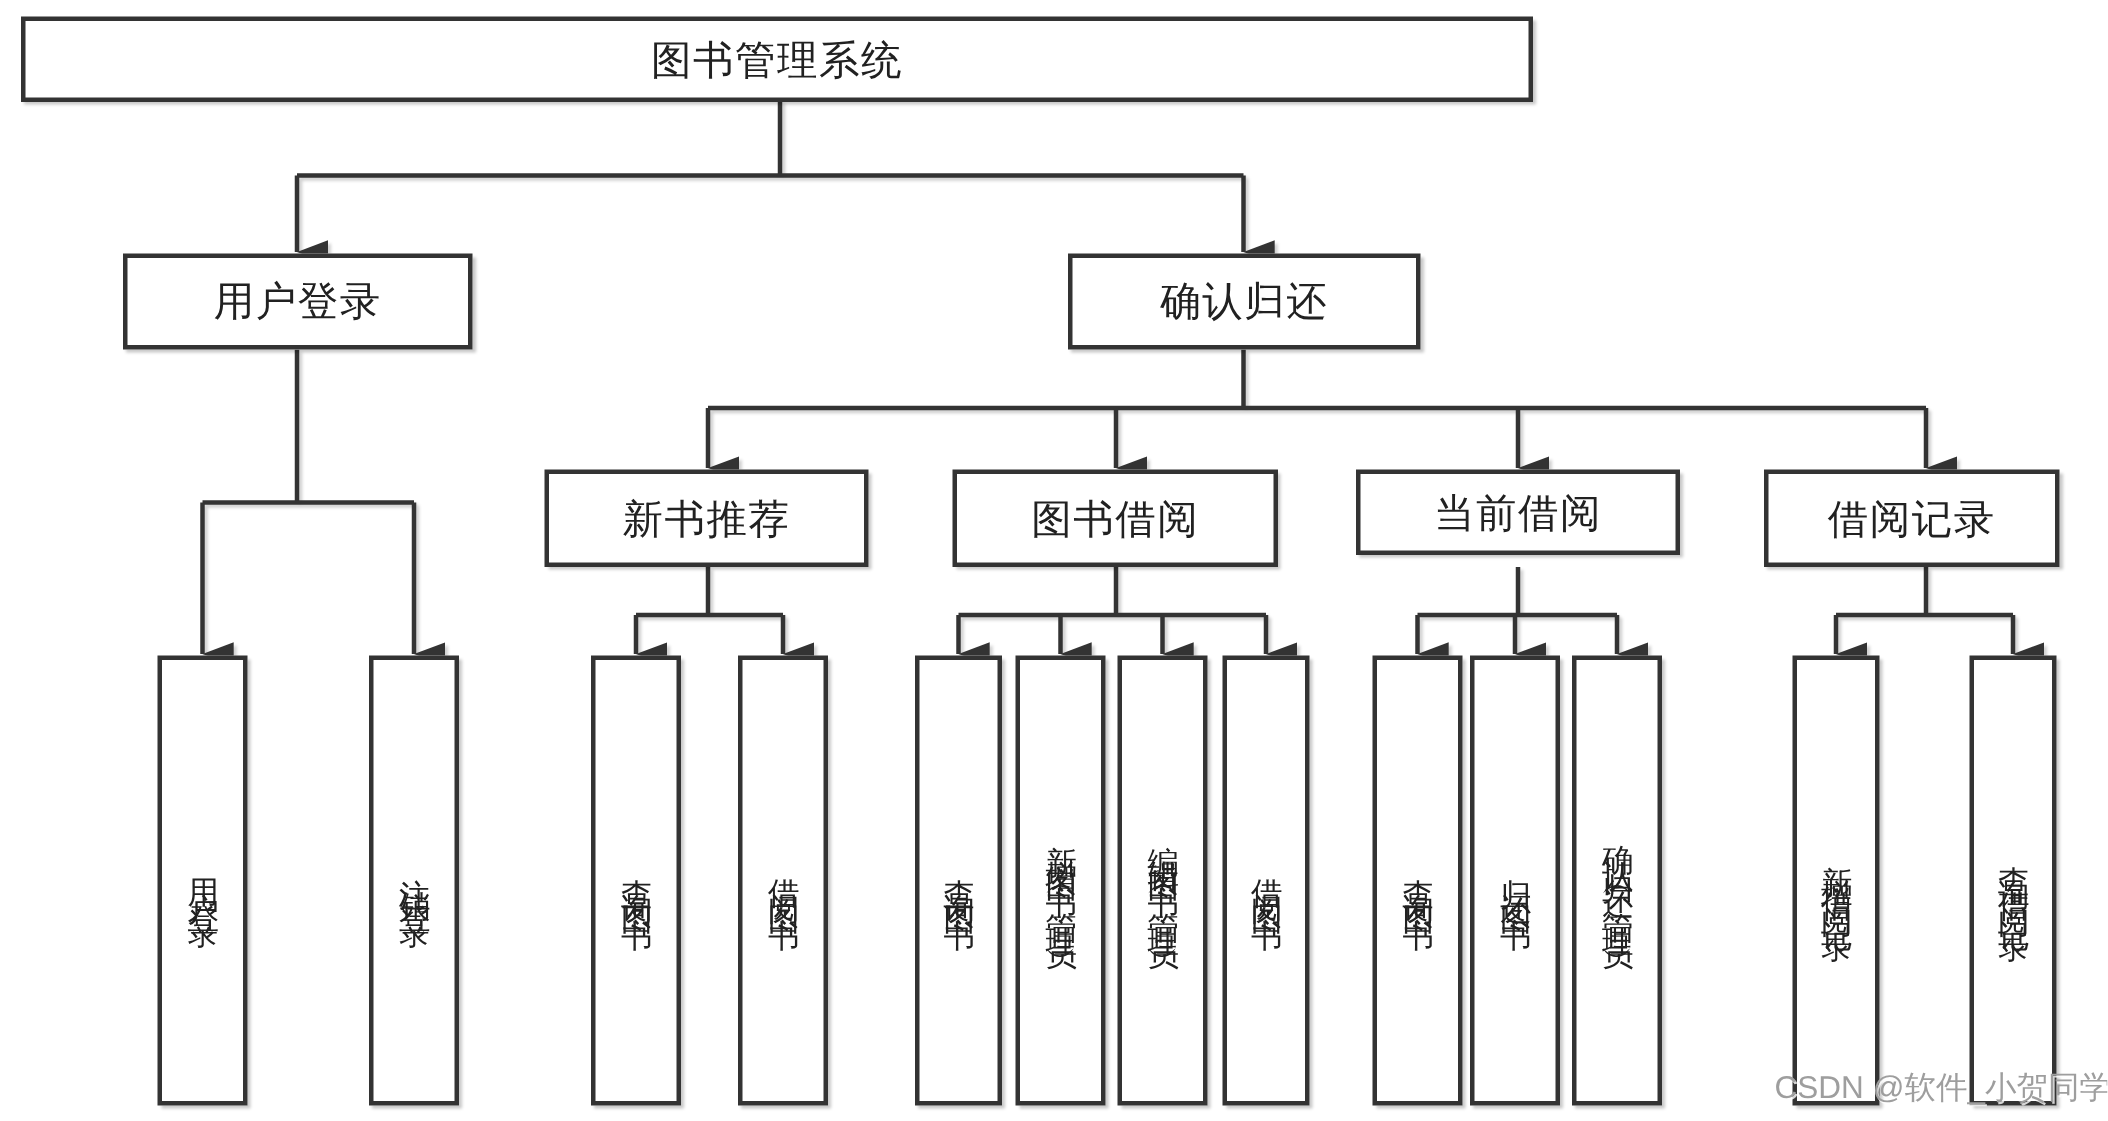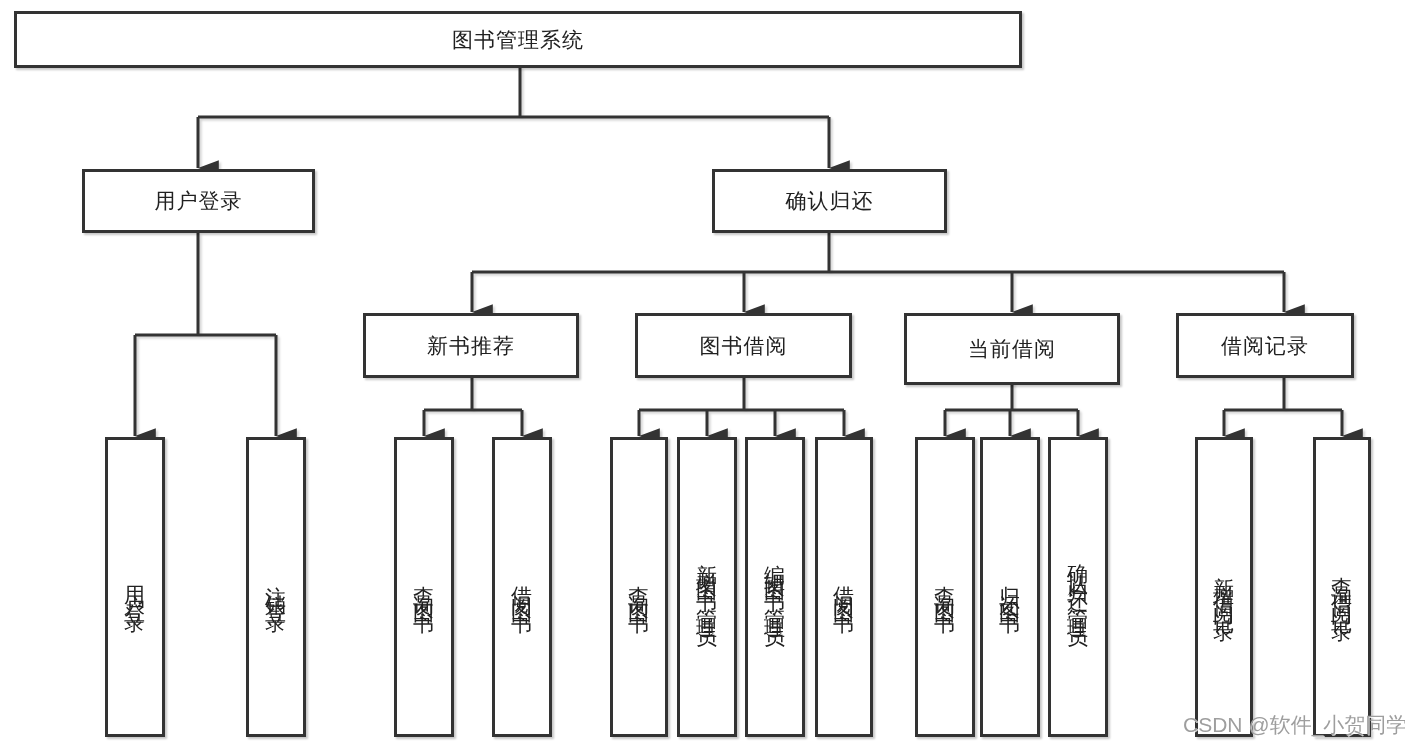--- a/index.html
+++ b/index.html
@@ -32,21 +32,21 @@
     box-sizing: border-box;
     background: #ffffff;
     border: 3px solid #333333;
     box-shadow: 2px 2px 2px rgba(0,0,0,0.22);
     display: flex;
     align-items: center;
     justify-content: center;
     color: #212121;
     z-index: 2;
   }
-  .hbox { font-size: 21px; letter-spacing: 1px; }
+  .hbox { font-size: 27px; letter-spacing: 1px; }
   .vbox { font-size: 21px; }
   .vbox .lbl {
     writing-mode: vertical-rl;
     letter-spacing: 9px;
     line-height: 1;
     white-space: nowrap;
   }
   .watermark {
     position: absolute;
     left: 1183px;
@@ -114,24 +114,24 @@
   <div class="node hbox" style="left:712px;top:169px;width:235px;height:64px">
     <span class="lbl">确认归还</span>
   </div>
 
   <div class="node hbox" style="left:363px;top:313px;width:216px;height:65px">
     <span class="lbl">新书推荐</span>
   </div>
   <div class="node hbox" style="left:635px;top:313px;width:217px;height:65px">
     <span class="lbl">图书借阅</span>
   </div>
-  <div class="node hbox" style="left:904px;top:313px;width:216px;height:72px">
+  <div class="node hbox" style="left:904px;top:313px;width:216px;height:57px">
     <span class="lbl">当前借阅</span>
   </div>
-  <div class="node hbox" style="left:1176px;top:313px;width:178px;height:65px">
+  <div class="node hbox" style="left:1176px;top:313px;width:197px;height:65px">
     <span class="lbl">借阅记录</span>
   </div>
 
   <div class="node vbox" style="left:105px;top:437px;width:60px;height:300px">
     <span class="lbl">用户登录</span>
   </div>
   <div class="node vbox" style="left:246px;top:437px;width:60px;height:300px">
     <span class="lbl">注销登录</span>
   </div>
 

